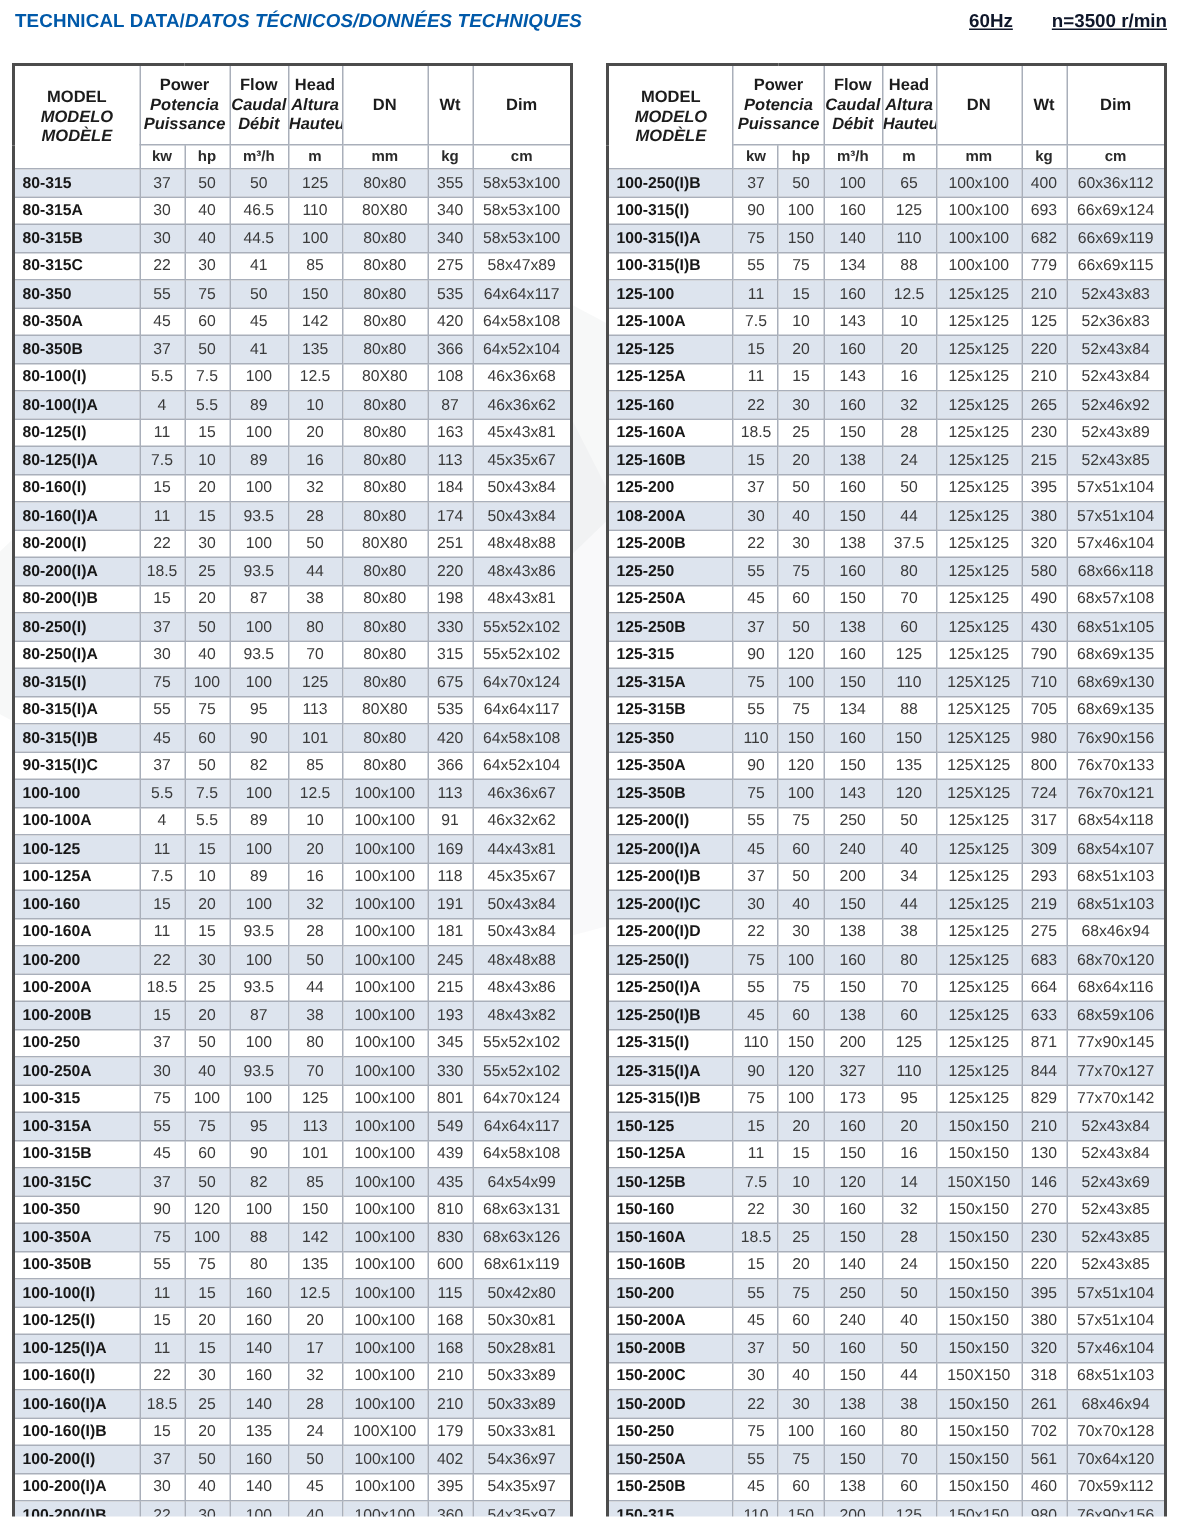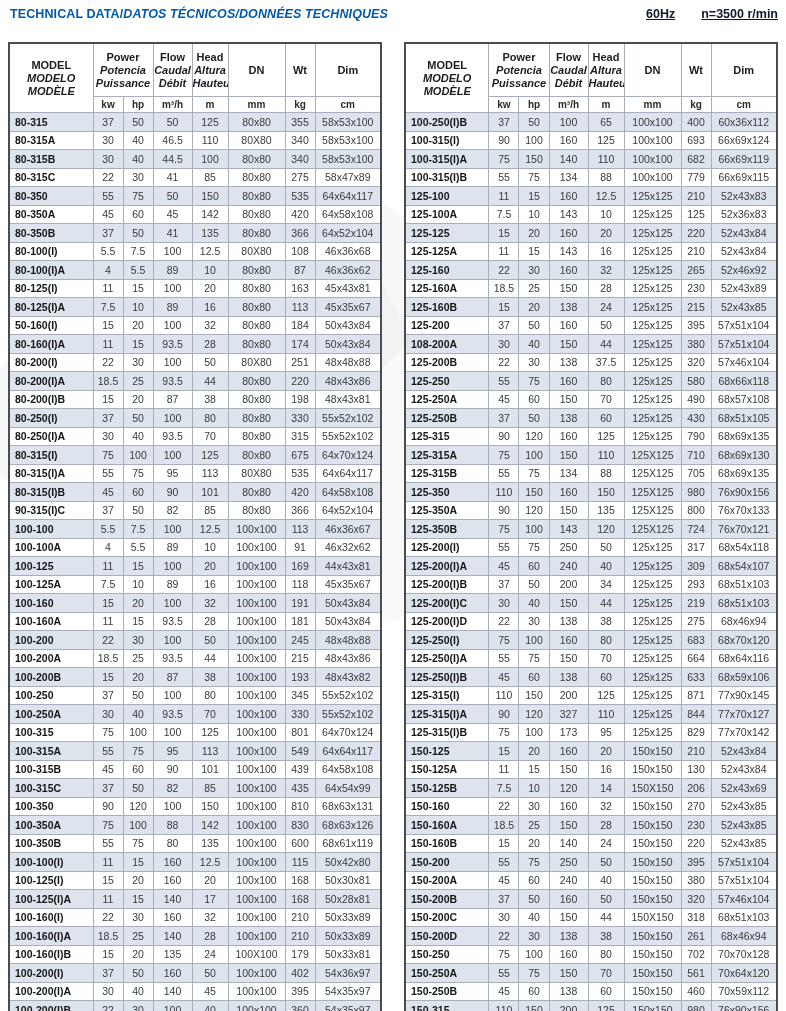--- a/index.html
+++ b/index.html
@@ -248,21 +248,21 @@
           <td class="model">80-125(I)A</td>
           <td>7.5</td>
           <td>10</td>
           <td>89</td>
           <td>16</td>
           <td>80x80</td>
           <td>113</td>
           <td>45x35x67</td>
         </tr>
         <tr>
-          <td class="model">50-160(I)</td>
+          <td class="model">80-160(I)</td>
           <td>15</td>
           <td>20</td>
           <td>100</td>
           <td>32</td>
           <td>80x80</td>
           <td>184</td>
           <td>50x43x84</td>
         </tr>
         <tr>
           <td class="model">80-160(I)A</td>
@@ -1045,21 +1045,21 @@
           <td>130</td>
           <td>52x43x84</td>
         </tr>
         <tr>
           <td class="model">150-125B</td>
           <td>7.5</td>
           <td>10</td>
           <td>120</td>
           <td>14</td>
           <td>150X150</td>
-          <td>206</td>
+          <td>146</td>
           <td>52x43x69</td>
         </tr>
         <tr>
           <td class="model">150-160</td>
           <td>22</td>
           <td>30</td>
           <td>160</td>
           <td>32</td>
           <td>150x150</td>
           <td>270</td>

